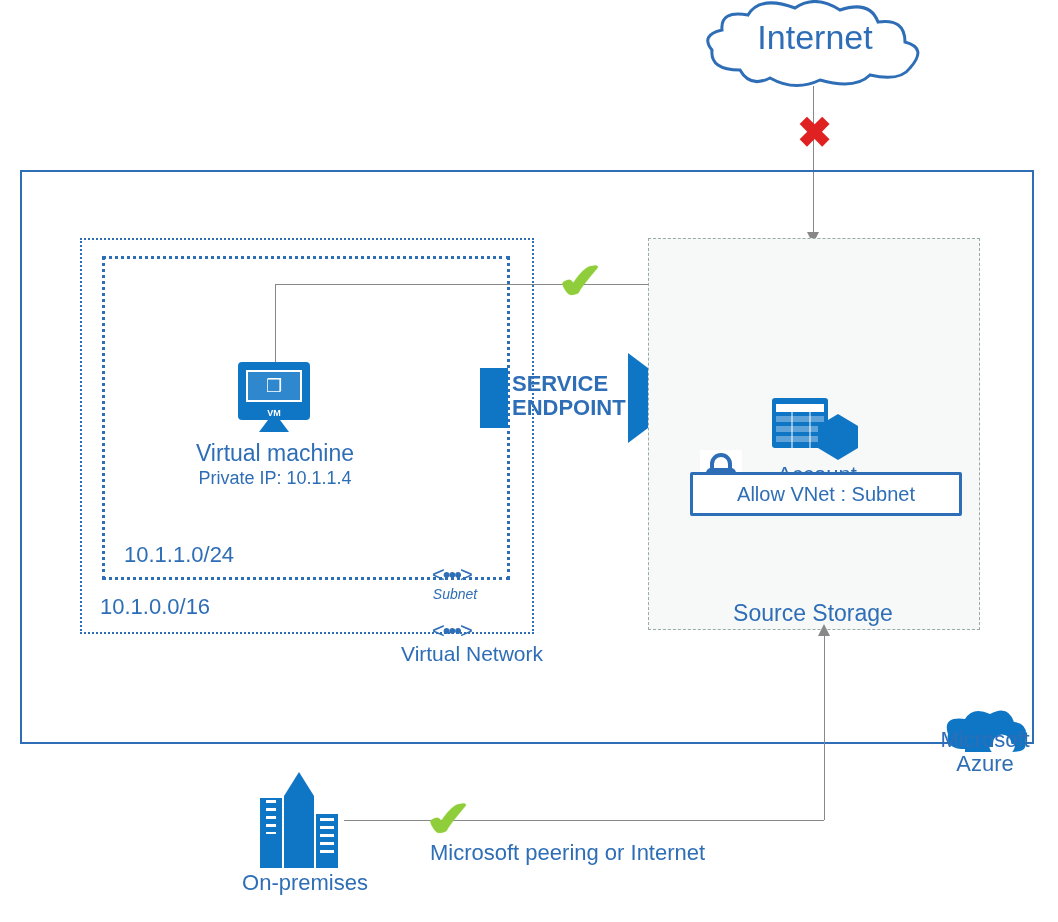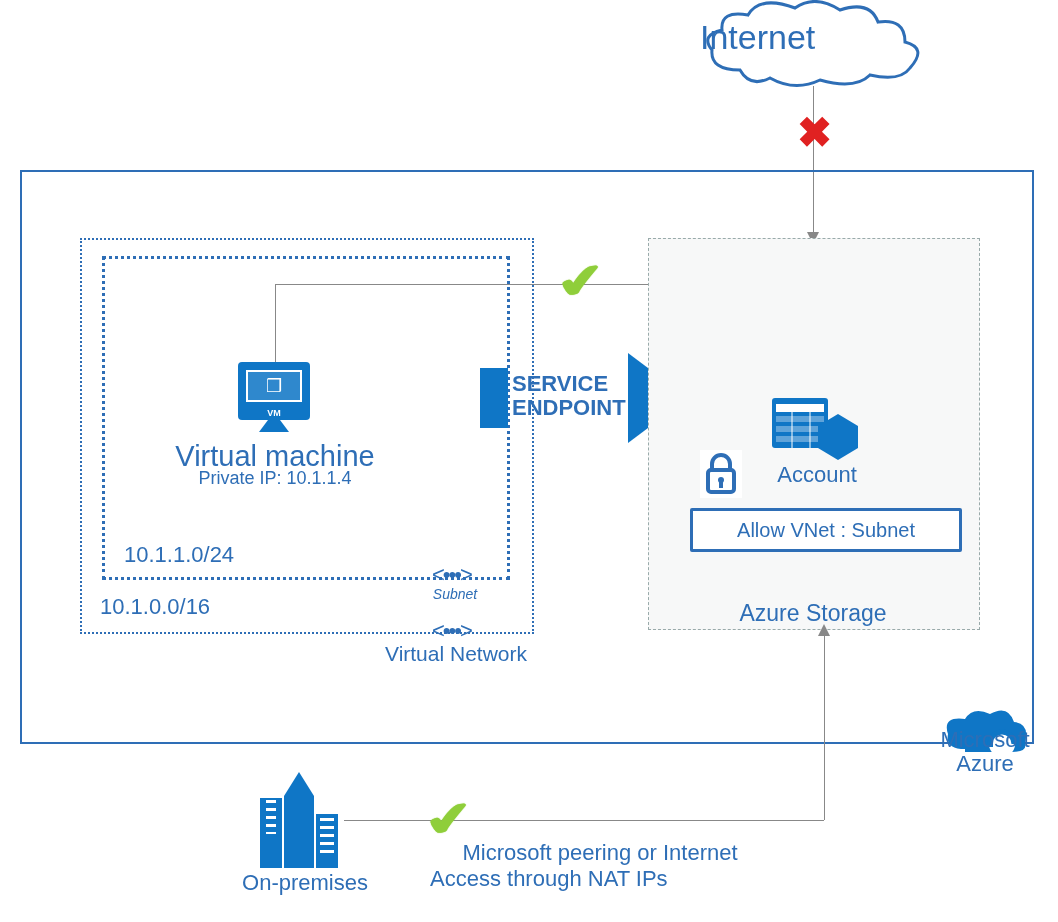--- a/index.html
+++ b/index.html
@@ -107,21 +107,21 @@
     position:absolute; bottom:0; background:#0f76c6;
   }
 </style>
 </head>
 <body>
 
 <div class="abs" style="left:700px; top:0px; width:230px; height:90px;">
   <svg viewBox="0 0 230 90" width="230" height="90">
     <path d="M40 70 Q10 70 12 50 Q0 35 22 30 Q20 10 48 15 Q60 -5 95 8 Q115 -6 140 10 Q170 0 178 22 Q205 18 205 42 Q228 48 210 68 Q200 82 170 75 Q155 90 120 80 Q95 92 70 78 Q50 88 40 70 Z" fill="#ffffff" stroke="#2e6eb6" stroke-width="3"></path>
   </svg>
-  <div class="abs label-blue" style="left:0; top:18px; width:230px; font-size:34px;">Internet</div>
+  <div class="abs label-blue" style="left:0; top:18px; width:230px; text-align:center; font-size:34px;">Internet</div>
 </div>
 
 <div class="line" style="left:813px; top:86px; width:1px; height:150px;"></div>
 <div class="abs arrow-head-down" style="left:807px; top:232px;"></div>
 <div class="abs xmark" style="left:797px; top:108px;">✖</div>
 
 <div class="abs azure-border" style="left:20px; top:170px; width:1010px; height:570px;"></div>
 
 <div class="abs" style="left:940px; top:704px; width:90px; height:60px;">
   <svg viewBox="0 0 90 60" width="90" height="60">
@@ -132,37 +132,37 @@
   </svg>
 </div>
 <div class="abs center label-blue" style="left:930px; top:728px; width:110px; font-size:22px; line-height:24px;">
   <div>Microsoft</div>
   <div>Azure</div>
 </div>
 
 <div class="abs dotted-border-vnet" style="left:80px; top:238px; width:450px; height:392px;"></div>
 <div class="abs label-blue" style="left:100px; top:594px; font-size:22px;">10.1.0.0/16</div>
 <div class="abs" style="left:432px; top:618px;"><span class="vnet-key">&lt;•••&gt;</span></div>
-<div class="abs center label-blue" style="left:356px; top:642px; width:200px; font-size:21px;">Virtual Network</div>
+<div class="abs center label-blue" style="left:372px; top:642px; width:200px; font-size:21px;">Virtual Network</div>
 
 <div class="abs dotted-border-subnet" style="left:102px; top:256px; width:402px; height:318px;"></div>
 <div class="abs label-blue" style="left:124px; top:542px; font-size:22px;">10.1.1.0/24</div>
 <div class="abs" style="left:432px; top:562px;"><span class="vnet-key">&lt;•••&gt;</span></div>
 <div class="abs center label-blue" style="left:390px; top:586px; width:130px; font-size:14px;font-style:italic;">Subnet</div>
 
 <div class="abs" style="left:238px; top:362px;">
   <div class="vm-body">
     <div class="vm-screen">
         <span class="vm-cube">❒</span>
       </div>
     <div class="vm-text">VM</div>
   </div>
   <div class="vm-stand"></div>
 </div>
-<div class="abs center label-blue" style="left:160px; top:440px; width:230px; font-size:29px;">Virtual machine</div>
+<div class="abs center label-blue" style="left:160px; top:440px; width:230px; font-size:23px;">Virtual machine</div>
 <div class="abs center label-blue" style="left:160px; top:468px; width:230px; font-size:18px;">Private IP: 10.1.1.4</div>
 
 <div class="line" style="left:275px; top:284px; width:1px; height:78px;"></div>
 <div class="line" style="left:275px; top:284px; width:556px; height:1px;"></div>
 <div class="line" style="left:831px; top:284px; width:1px; height:102px;"></div>
 <div class="abs arrow-head-down" style="left:825px; top:382px;"></div>
 <div class="abs checkmark" style="left:562px; top:254px;">✔</div>
 
 <div class="abs" style="left:480px; top:368px; display:flex; align-items:center;">
   <div class="service-arrow-body"></div>
@@ -175,21 +175,21 @@
     </div>
 </div>
 
 <div class="abs label-gray" style="left:752px; top:300px; font-size:21px; line-height:25px; text-align:center; width:200px;">
   <div>Source IP:</div>
   <div>VM private IP</div>
   <div>(10.1.1.4)</div>
 </div>
 
 <div class="abs storage-box" style="left:648px; top:238px; width:330px; height:390px;"></div>
-<div class="abs center label-blue" style="left:648px; top:600px; width:330px; font-size:23px;">Azure Storage</div>
+<div class="abs center label-blue" style="left:648px; top:600px; width:330px; font-size:23px;">Source Storage</div>
 
 <div class="abs" style="left:770px; top:392px; width:90px; height:70px;">
   <svg viewBox="0 0 90 70" width="90" height="70">
     <rect x="2" y="6" width="56" height="50" rx="3" fill="#0f76c6"></rect>
     <rect x="6" y="12" width="48" height="8" fill="#fff"></rect>
     <rect x="6" y="24" width="48" height="6" fill="#ffffff55"></rect>
     <rect x="6" y="34" width="48" height="6" fill="#ffffff55"></rect>
     <rect x="6" y="44" width="48" height="6" fill="#ffffff55"></rect>
     <line x1="22" y1="12" x2="22" y2="56" stroke="#fff" stroke-width="1"></line>
     <line x1="40" y1="12" x2="40" y2="56" stroke="#fff" stroke-width="1"></line>
@@ -200,34 +200,33 @@
 
 <div class="abs lock-badge" style="left:700px; top:450px;">
   <svg viewBox="0 0 42 48" width="42" height="48">
     <path d="M12 20 v-6 a9 9 0 0 1 18 0 v6" fill="none" stroke="#2e6eb6" stroke-width="4"></path>
     <rect x="8" y="20" width="26" height="22" rx="3" fill="none" stroke="#2e6eb6" stroke-width="4"></rect>
     <circle cx="21" cy="30" r="3" fill="#2e6eb6"></circle>
     <rect x="19" y="30" width="4" height="8" fill="#2e6eb6"></rect>
   </svg>
 </div>
 
-<div class="abs acl-box" style="left:690px; top:508px; width:250px;">
+<div class="abs acl-box" style="left:690px; top:472px; width:250px;">
   <div class="label-blue">Allow VNet : Subnet</div>
 </div>
 
 <div class="abs onprem" style="left:260px; top:768px;">
   <div class="building" style="left:0; width:22px; height:70px;"></div>
   <div class="building" style="left:24px; width:30px; height:96px; clip-path: polygon(0 25%, 50% 0, 100% 25%, 100% 100%, 0 100%);"></div>
   <div class="building" style="left:56px; width:22px; height:54px;"></div>
   <div class="abs" style="left:6px; top:32px; width:10px; height:34px; background:repeating-linear-gradient(#fff 0 3px, transparent 3px 8px);"></div>
   <div class="abs" style="left:60px; top:50px; width:14px; height:40px; background:repeating-linear-gradient(#fff 0 3px, transparent 3px 8px);"></div>
 </div>
 <div class="abs center label-blue" style="left:220px; top:870px; width:170px; font-size:22px;">On-premises</div>
 
 <div class="line" style="left:344px; top:820px; width:480px; height:1px;"></div>
 <div class="line" style="left:824px; top:634px; width:1px; height:186px;"></div>
 <div class="abs arrow-head-up" style="left:818px; top:624px;"></div>
 <div class="abs checkmark" style="left:430px; top:792px;">✔</div>
 
 <div class="abs label-blue" style="left:430px; top:840px; font-size:22px; line-height:26px; width:420px;">
-  <div style="text-align:center; padding-right:80px;">Microsoft peering or Internet</div>
-  <div>Access through NAT IPs</div>
+  <div style="text-align:left; padding-right:80px;">Microsoft peering or Internet</div>
 </div>
 
 </body></html>

